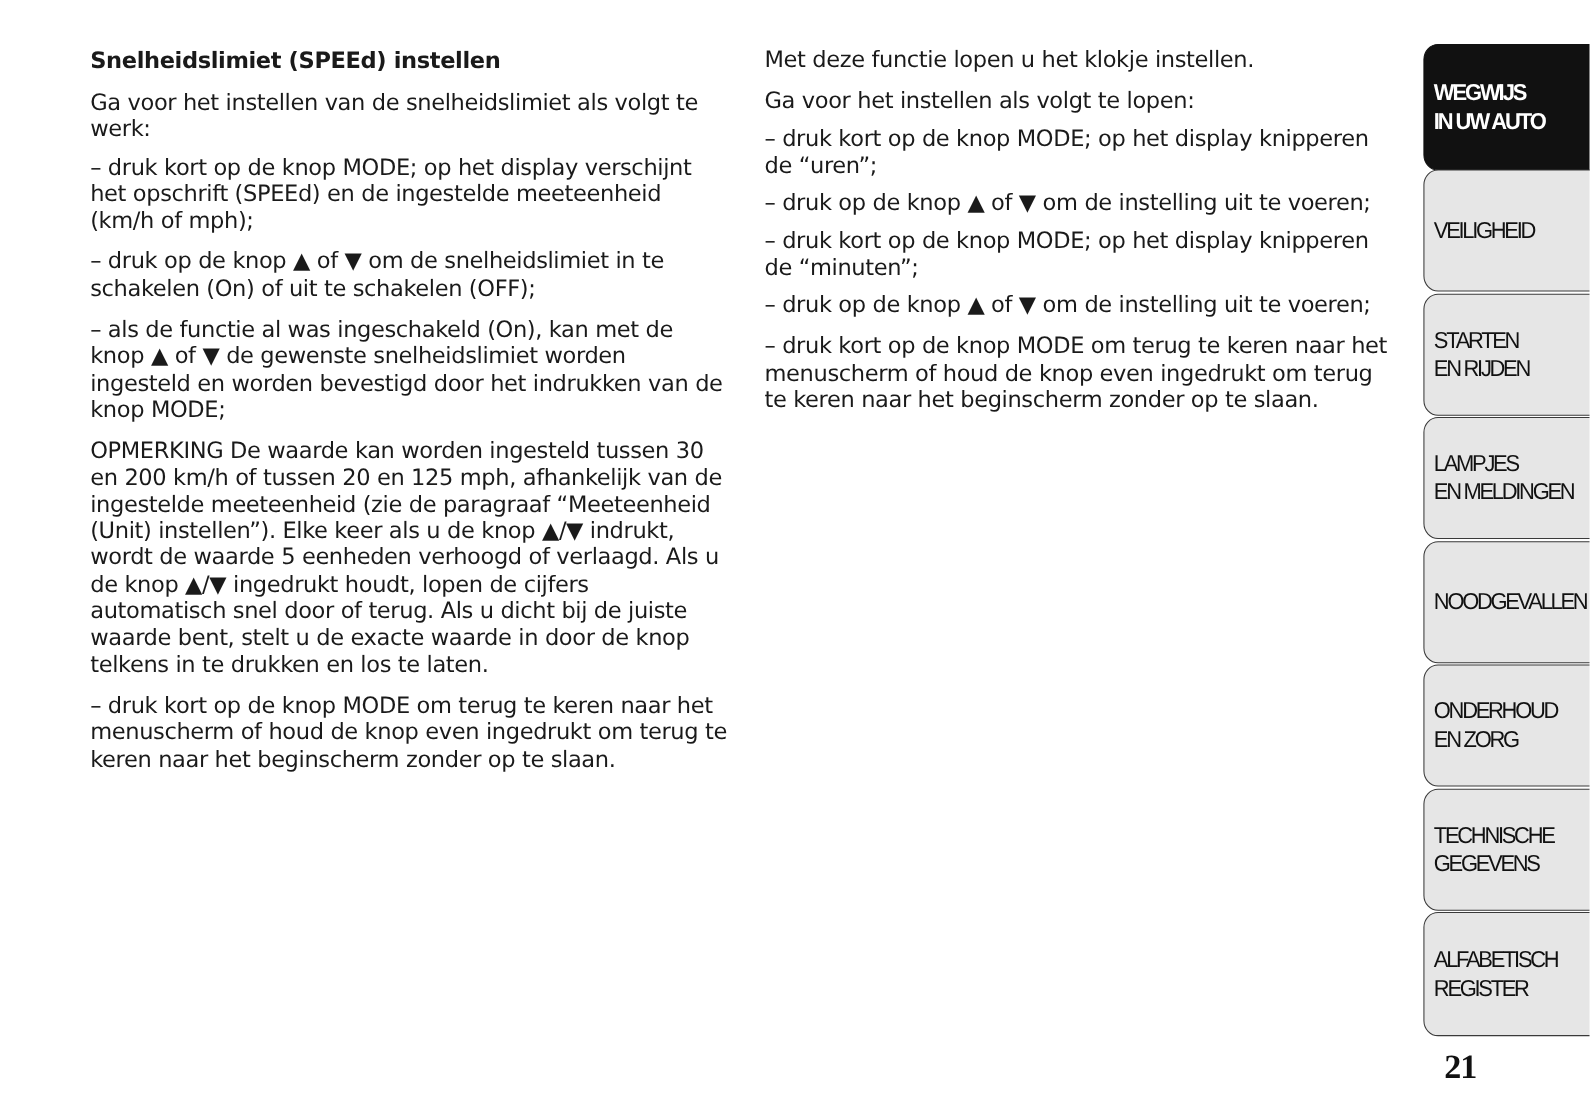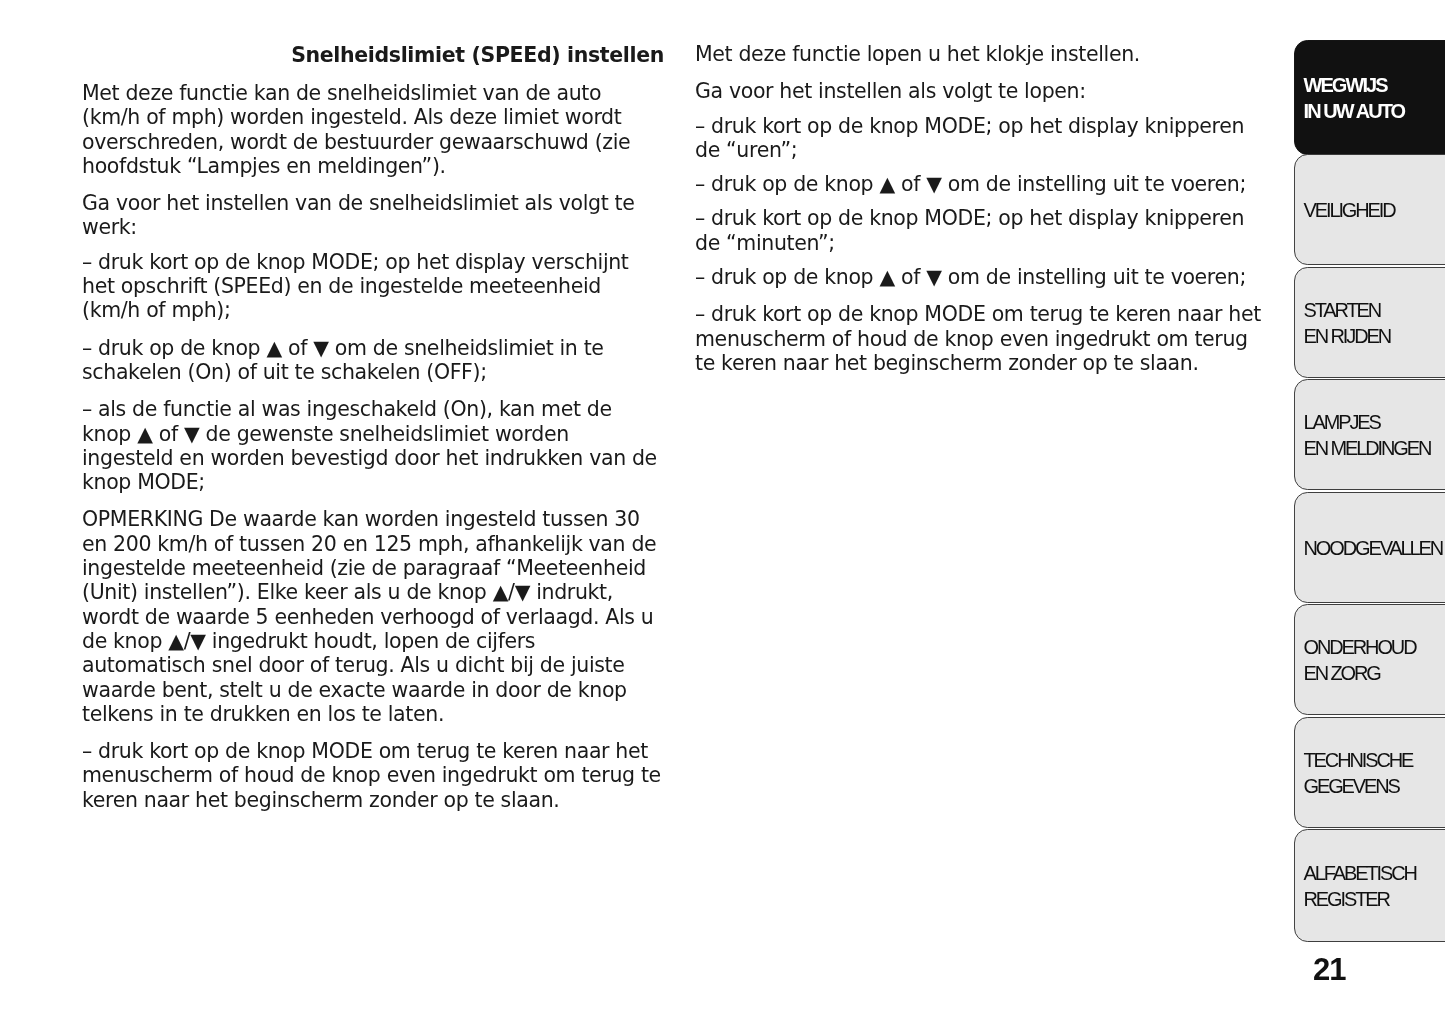--- a/index.html
+++ b/index.html
@@ -1,40 +1,39 @@
 <!DOCTYPE html>
 <html><head>
 <meta charset="utf-8">
 <style>
   html, body { margin:0; padding:0; }
   body { width:1445px; height:1018px; background:#ffffff; position:relative; overflow:hidden;
          font-family:"DejaVu Sans", sans-serif; color:#1a1a1a; }
   .col { position:absolute; top:42px; font-size:20.5px; line-height:24.3px; letter-spacing:-0.35px; }
   .col.left { left:82px; width:582px; }
   .col.right { left:695px; width:575px; }
-  .col h2 { margin:0 0 13px 0; font-size:20.5px; font-weight:bold; line-height:26px;text-align:right; }
+  .col h2 { margin:0 0 13px 0; font-size:20.5px; font-weight:bold; line-height:26px; }
   .col p { margin:0 0 13px 0; }
   .col p.tight { margin-bottom:10px; }
   .tabs { position:absolute; left:1294px; top:40px; width:160px; }
   .tab { position:absolute; left:0; width:170px; height:111px; background:#e6e6e6;
          border:1.5px solid #3a3a3a; border-radius:14px 0 0 14px; box-sizing:border-box;
          display:flex; align-items:center; padding-left:9px;
          font-family:"Liberation Sans", sans-serif; font-size:21px; line-height:26px;
          letter-spacing:-2.2px; transform:scaleX(0.95); transform-origin:left center; color:#111; }
   .tab.active { background:#111; color:#fff; font-weight:bold; border-color:#111; letter-spacing:-2px; }
   .tab span { display:block; white-space:pre-line; }
-  .pagenum { position:absolute; left:1313px; top:952px; font-family:Liberation Sans, sans-serif;
+  .pagenum { position:absolute; left:1313px; top:952px; font-family:Liberation Serif, serif;
              font-weight:bold; font-size:31px; color:#111; letter-spacing:-1px; }
 </style>
 </head>
 <body>
 
 <div class="col left">
   <h2>Snelheidslimiet (SPEEd) instellen</h2>
-  <p>Met deze functie kan de snelheidslimiet van de auto (km/h of mph) worden ingesteld. Als deze limiet wordt overschreden, wordt de bestuurder gewaarschuwd (zie hoofdstuk “Lampjes en meldingen”).</p>
   <p class="tight">Ga voor het instellen van de snelheidslimiet als volgt te werk:</p>
   <p>– druk kort op de knop MODE; op het display verschijnt het opschrift (SPEEd) en de ingestelde meeteenheid (km/h of mph);</p>
   <p>– druk op de knop ▲ of ▼ om de snelheidslimiet in te schakelen (On) of uit te schakelen (OFF);</p>
   <p>– als de functie al was ingeschakeld (On), kan met de knop ▲ of ▼ de gewenste snelheidslimiet worden ingesteld en worden bevestigd door het indrukken van de knop MODE;</p>
   <p>OPMERKING De waarde kan worden ingesteld tussen 30 en 200 km/h of tussen 20 en 125 mph, afhankelijk van de ingestelde meeteenheid (zie de paragraaf “Meeteenheid (Unit) instellen”). Elke keer als u de knop ▲/▼ indrukt, wordt de waarde 5 eenheden verhoogd of verlaagd. Als u de knop ▲/▼ ingedrukt houdt, lopen de cijfers automatisch snel door of terug. Als u dicht bij de juiste waarde bent, stelt u de exacte waarde in door de knop telkens in te drukken en los te laten.</p>
   <p>– druk kort op de knop MODE om terug te keren naar het menuscherm of houd de knop even ingedrukt om terug te keren naar het beginscherm zonder op te slaan.</p>
 </div>
 
 <div class="col right">
   <p>Met deze functie lopen u het klokje instellen.</p>

